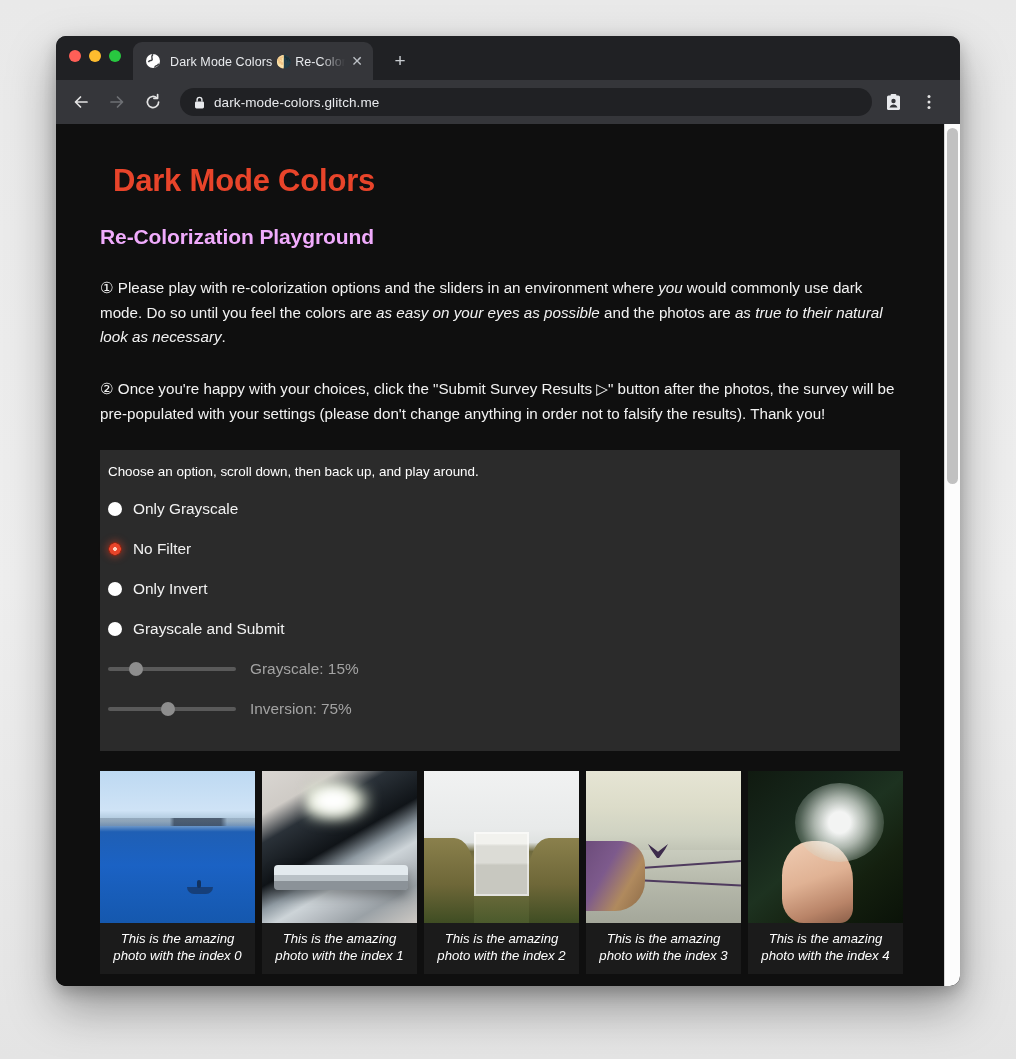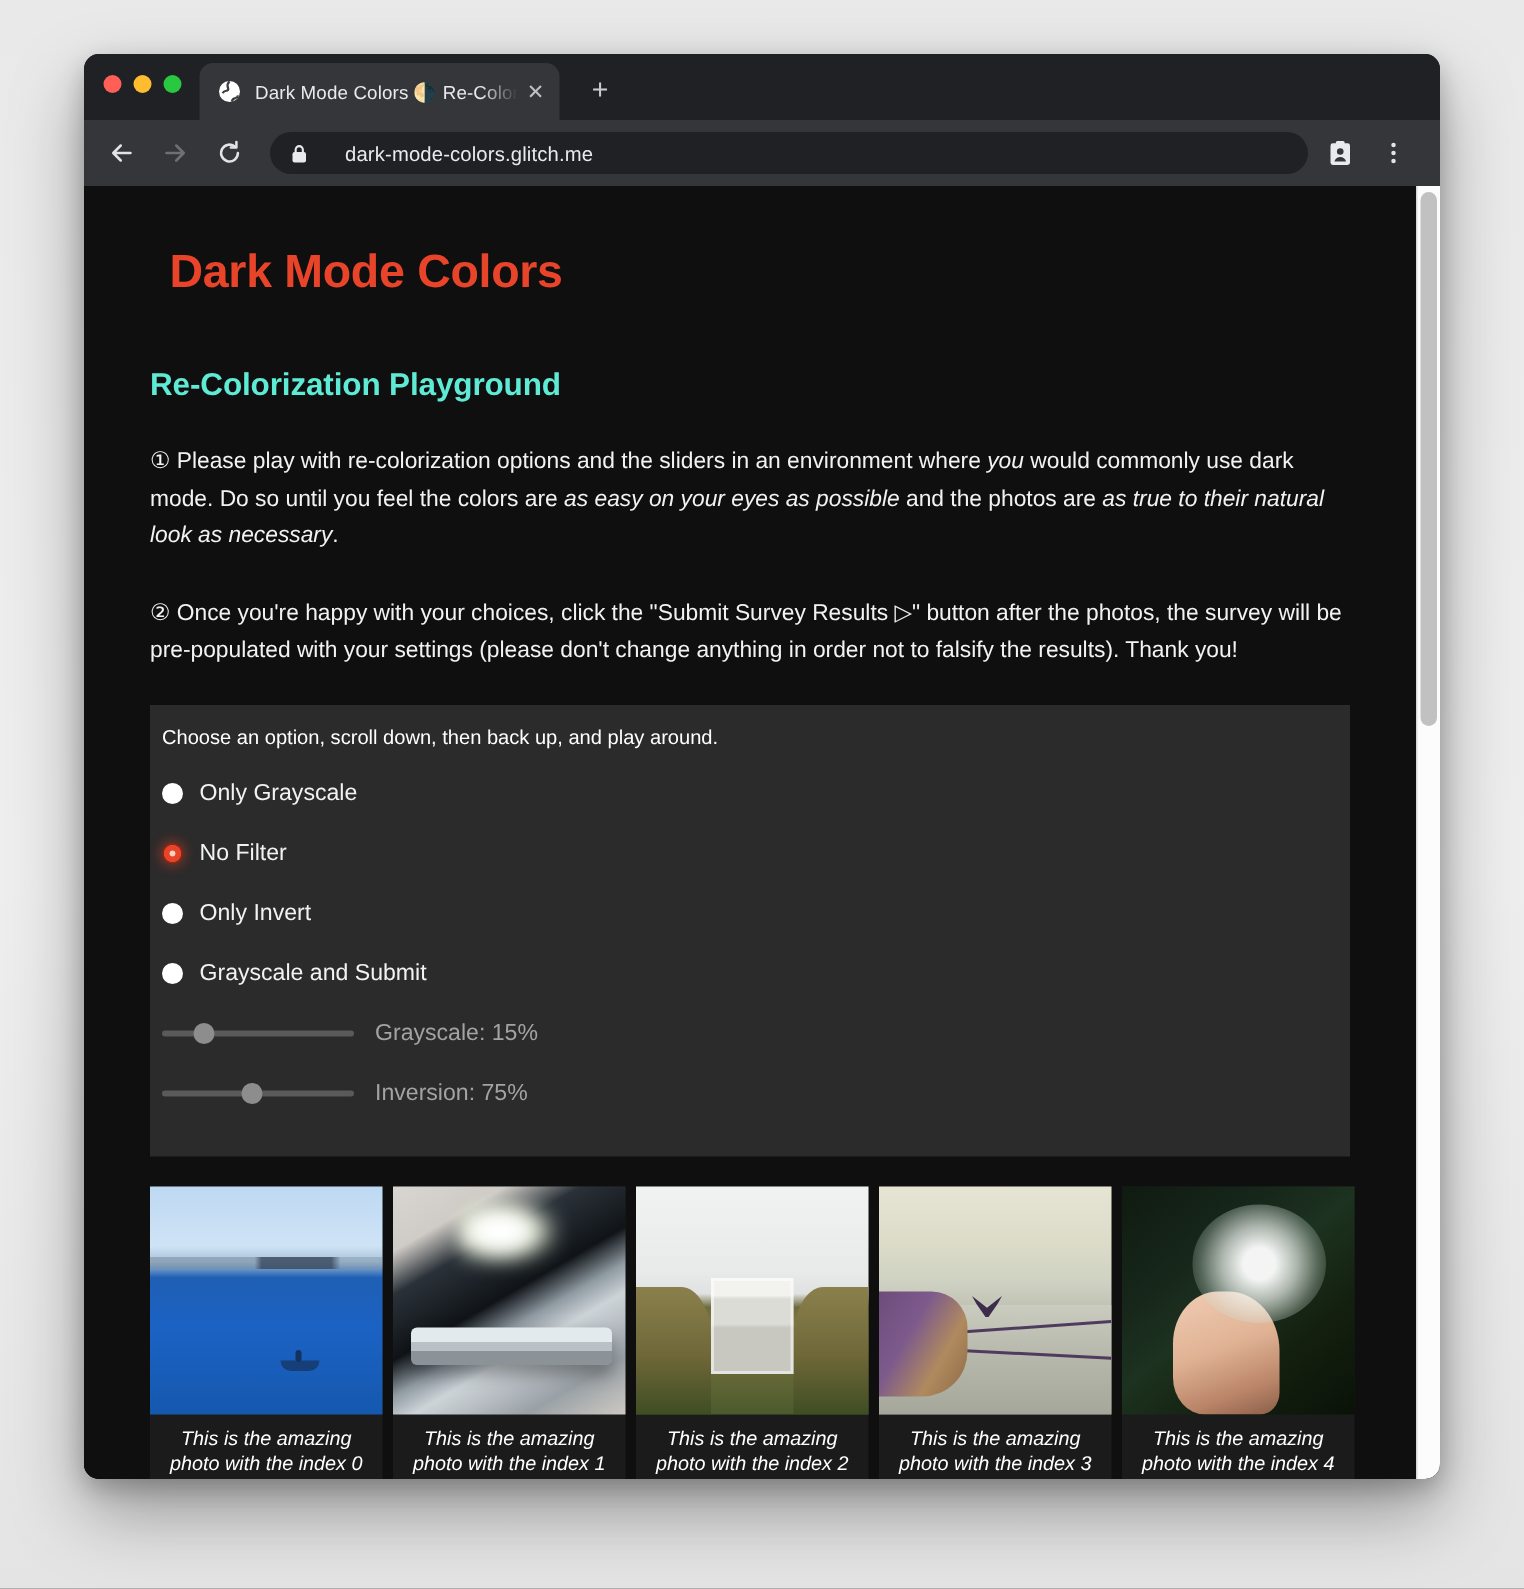--- a/index.html
+++ b/index.html
@@ -124,21 +124,20 @@
     align-items: center;
     padding: 0 14px;
     margin: 0 6px 0 6px;
     box-sizing: border-box;
   }
   .omnibox .lock { margin-right: 9px; display:flex; }
   .omnibox .url {
     color: #e8eaed;
     font-size: 13.5px;
     letter-spacing: 0.1px;
-    margin-left: 16px;
   }
   .tb-right { display: flex; align-items: center; }
 
   
   .viewport {
     position: relative;
     height: 862px;
     background: #0f0f0f;
     overflow: hidden;
   }
@@ -155,24 +154,24 @@
   }
 
   h1.page-title {
     margin: 13px;
     font-size: 31px;
     font-weight: bold;
     color: #e8442a;
     letter-spacing: -0.2px;
   }
   h2.page-subtitle {
-    margin: 46px 0 0 0;
+    margin: 26px 0 0 0;
     font-size: 21px;
     font-weight: bold;
-    color: #5eead4;
+    color: #f0abfc;
     letter-spacing: -0.1px;
   }
   p.body-text {
     margin: 27px 0 0 0;
     color: #f2f2f2;
     font-size: 15.2px;
     line-height: 1.62;
   }
   p.body-text em { font-style: italic; }
 

